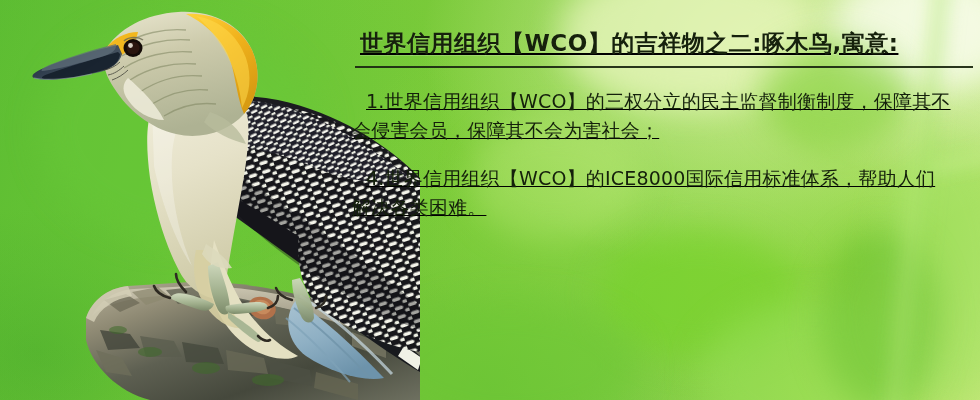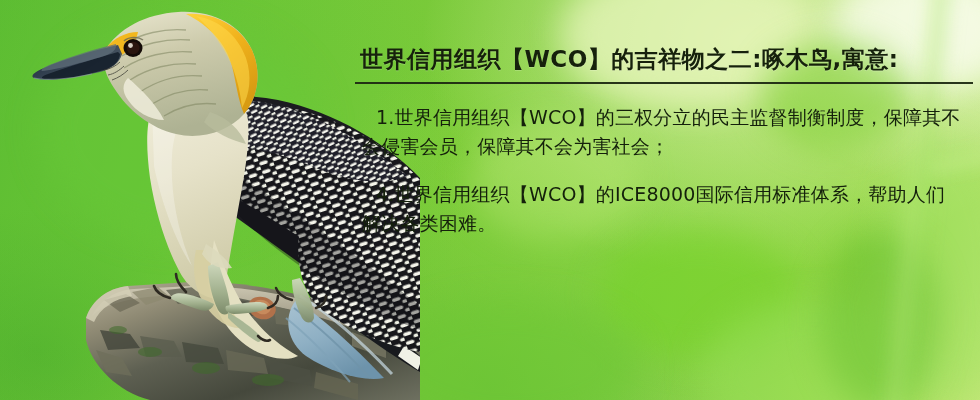--- a/index.html
+++ b/index.html
@@ -63,22 +63,23 @@
     transform: rotate(-12deg);
   }
 
   
   .photo { position: absolute; left: 0; top: 0; width: 420px; height: 400px; }
 
   
   .text-col {
     position: absolute;
     left: 352px;
-    top: 42px;
+    top: 26px;
     width: 626px;
+    text-decoration: underline;
   }
   .headline {
     font-size: 23px;
     font-weight: bold;
     line-height: 34px;
     letter-spacing: 0.5px;
     color: #16210c;
     white-space: nowrap;
     margin-left: 8px;
     text-shadow: 0 1px 0 rgba(255,255,255,0.18);
@@ -86,21 +87,21 @@
   .rule {
     margin-top: 6px;
     margin-left: 3px;
     width: 618px;
     height: 2px;
     background: #1d2a12;
     opacity: 0.95;
   }
   .body-list {
     margin-top: 14px;
-    margin-left: 10px;
+    margin-left: 0;
   }
   .para {
     font-size: 19px;
     line-height: 29px;
     color: #14200b;
     text-indent: 14px;
     margin-bottom: 5px;
     letter-spacing: 0.2px;
     max-width: 600px;
   }

